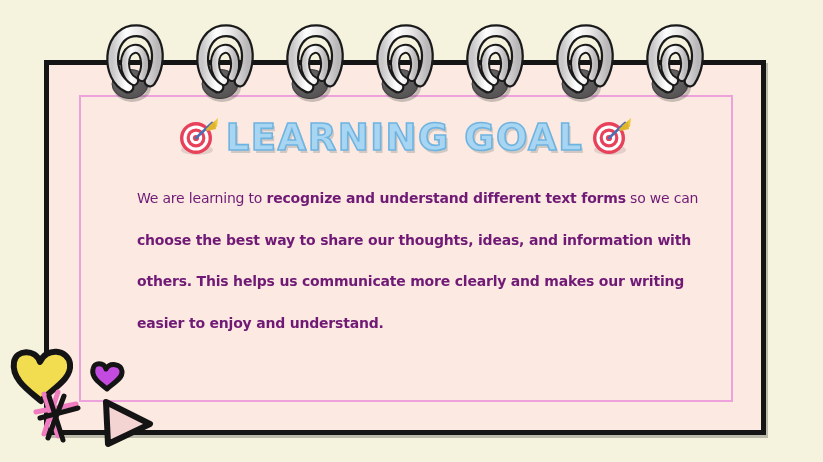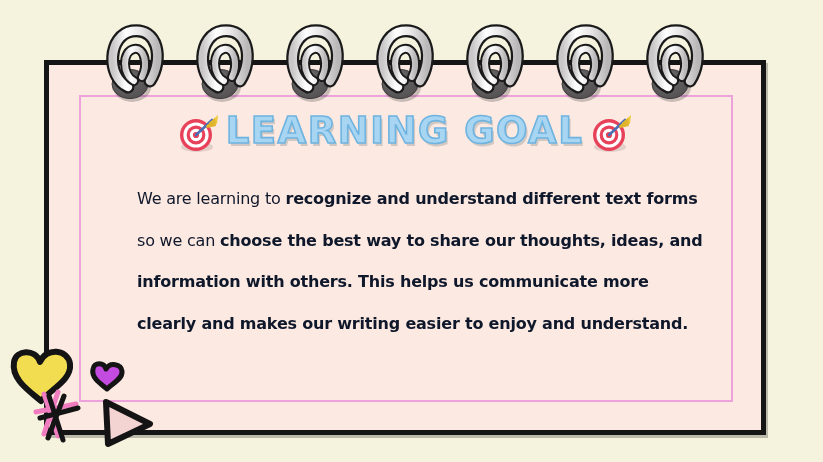--- a/index.html
+++ b/index.html
@@ -60,20 +60,21 @@
     left: 44px;
     top: 60px;
     width: 722px;
     height: 375px;
     box-sizing: border-box;
     padding: 52px 34px 0 93px;
   }
 
   .goal-heading {
     display: flex;
+    align-items: center;
     justify-content: center;
     gap: 6px;
     margin: 0 0 16px 0;
     padding-right: 60px;
     height: 50px;
   }
   .goal-emoji {
     width: 44px;
     height: 44px;
     flex: 0 0 44px;
@@ -86,23 +87,23 @@
     color: #A7D5F2;
     -webkit-text-stroke: 1.6px #6FB4E0;
     text-shadow: 2px 3px 0 rgba(150,150,150,0.40);
     white-space: nowrap;
     line-height: 1;
   }
 
   .goal-body {
     margin: 0;
     font-family: "DejaVu Sans", sans-serif;
-    font-size: 16px;
+    font-size: 14px;
     line-height: 41.5px;
-    color: #0f172a;
+    color: #701a75;
     letter-spacing: -0.2px;
     text-align: left;
     padding-right: 28px;
   }
   .goal-body b {
     font-weight: 700;
   }
   .goal-body .lite {
     font-weight: 400;
   }

